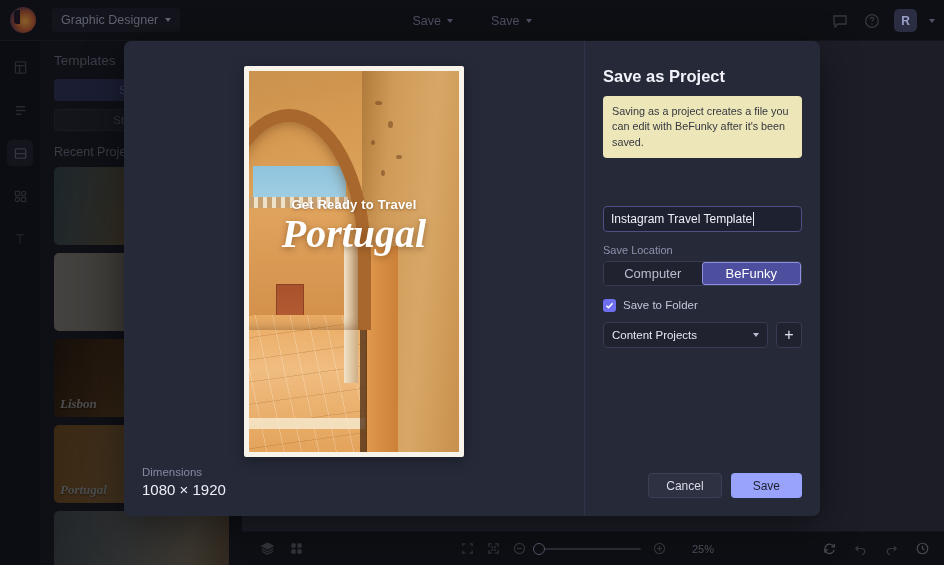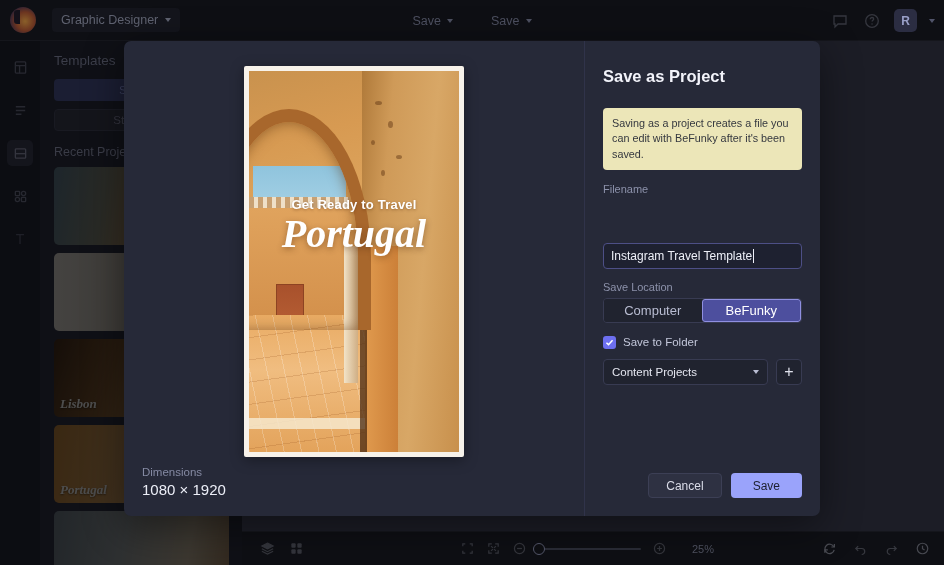--- a/index.html
+++ b/index.html
@@ -234,21 +234,21 @@
   }
   .dims {
     position: absolute; left: 18px; bottom: 18px; text-align: left;
   }
   .dims-label { color: #858aa3; font-size: 11.5px; margin-bottom: 3px; }
   .dims-value { color: #eceef7; font-size: 15px; }
 
   .modal-right {
     width: 235px; height: 100%; padding: 26px 18px 0 18px; position: relative;
   }
-  .modal-title { color: #f2f3fa; font-size: 16.5px; font-weight: bold; margin-bottom: 22px; }
+  .modal-title { color: #f2f3fa; font-size: 16.5px; font-weight: bold; margin-bottom: 10px; }
   .notice {
     background: #ece6b8; color: #35383f; border-radius: 4px;
     font-size: 10.8px; line-height: 1.42; padding: 8px 9px; margin-bottom: 13px;
   }
   .fld-label { color: #8d92ab; font-size: 11px; margin-bottom: 5px; }
   .text-input {
     height: 26px; border-radius: 4px; background: #1e2130;
     border: 1.4px solid #4d4f86; color: #eef0f8; font-size: 12px;
     display: flex; align-items: center; padding: 0 7px; margin-bottom: 12px;
     position: relative;
@@ -507,21 +507,20 @@
       <div class="dims">
         <div class="dims-label">Dimensions</div>
         <div class="dims-value">1080 × 1920</div>
       </div>
     </div>
 
     <div class="modal-right">
       <div class="modal-title">Save as Project</div>
       <div class="notice">Saving as a project creates a file you can edit with BeFunky after it's been saved.</div>
 
-      <div class="fld-label">Filename</div>
       <div class="text-input" placeholder="Enter filename">
         <span>Instagram Travel Template</span>
           <span class="caret"></span>
       </div>
 
       <div class="fld-label">Save Location</div>
       <div class="seg">
         <div>Computer</div>
         <div class="on">BeFunky</div>
       </div>

